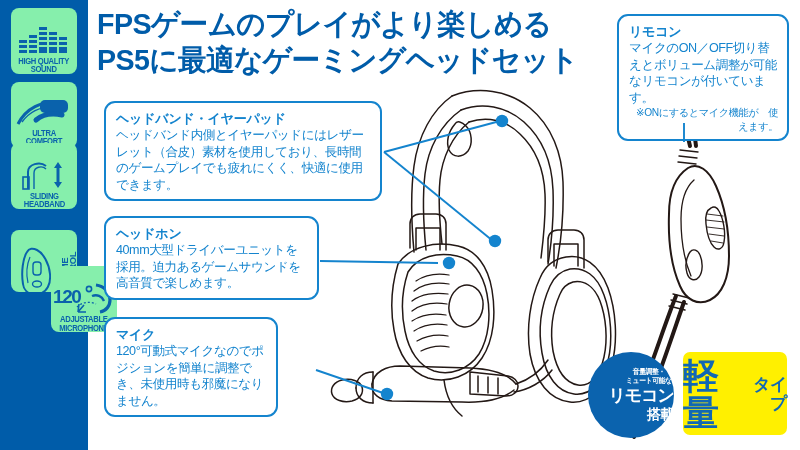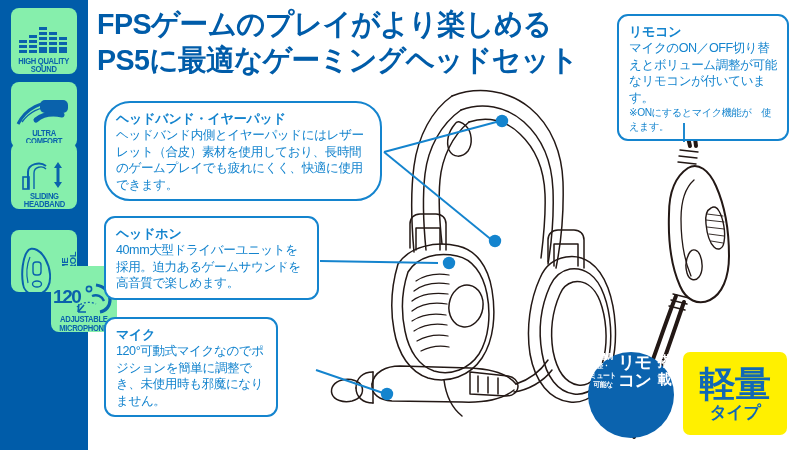--- a/index.html
+++ b/index.html
@@ -44,54 +44,54 @@
   
   .callout{
     position:absolute;box-sizing:border-box;
     border:2px solid #1484CE;border-radius:11px;
     background:#ffffff;color:#1484CE;
     padding:7px 9px 6px 10px;
     z-index:6;
   }
   .callout .ttl{font-weight:bold;font-size:13px;line-height:17px;letter-spacing:-.2px;}
   .callout .bdy{font-size:12.6px;line-height:16.6px;letter-spacing:-.45px;}
-  .callout .note{font-size:10.2px;line-height:13.2px;letter-spacing:-.4px;}
-
-  #c1{left:104px;top:101px;width:278px;border-radius:26px;}
+  .callout .note{font-size:10.2px;line-height:13.2px;letter-spacing:-.4px;text-align:right;}
+
+  #c1{left:104px;top:101px;width:278px;}
   #c2{left:104px;top:216px;width:215px;}
   #c3{left:104px;top:317px;width:174px;}
   #c4{left:617px;top:14px;width:172px;}
 
   
   #art{position:absolute;left:0;top:0;width:800px;height:450px;z-index:3;}
   #leads{position:absolute;left:0;top:0;width:800px;height:450px;z-index:7;pointer-events:none;}
 
   
   #caption{
     position:absolute;left:99px;top:421px;
     color:#231815;font-size:14.2px;font-weight:bold;
     letter-spacing:-.5px;white-space:nowrap;z-index:8;
   }
 
   
   #seal{
     position:absolute;left:588px;top:352px;width:86px;height:86px;
     background:#0B63AE;border-radius:50%;
-    display:flex;align-items:flex-start;justify-content:center;
+    display:flex;flex-direction:column;align-items:flex-end;justify-content:center;
     color:#fff;z-index:9;
   }
   #seal .s1{font-size:7.4px;font-weight:bold;line-height:9.4px;text-align:center;letter-spacing:-.4px;transform:scaleX(.92);}
   #seal .s2{font-size:17px;font-weight:bold;line-height:18px;letter-spacing:-1px;margin-top:2px;}
   #seal .s3{font-size:14px;font-weight:bold;line-height:18px;letter-spacing:-.5px;}
 
   
   #tag{
     position:absolute;left:683px;top:352px;width:104px;height:83px;
     background:#FFF000;border-radius:7px;z-index:9;
-    display:flex;flex-direction:column;align-items:center;justify-content:center;
+    display:flex;flex-direction:row;align-items:center;justify-content:center;
   }
   #tag .t1{color:#1168B4;font-size:36px;font-weight:bold;line-height:37px;letter-spacing:-.5px;}
   #tag .t2{color:#1168B4;font-size:17px;font-weight:bold;line-height:19px;letter-spacing:-.5px;margin-top:1px;text-align:right;}
 </style>
 </head>
 <body>
 
 <div id="stage">
 
   <div id="rail">

